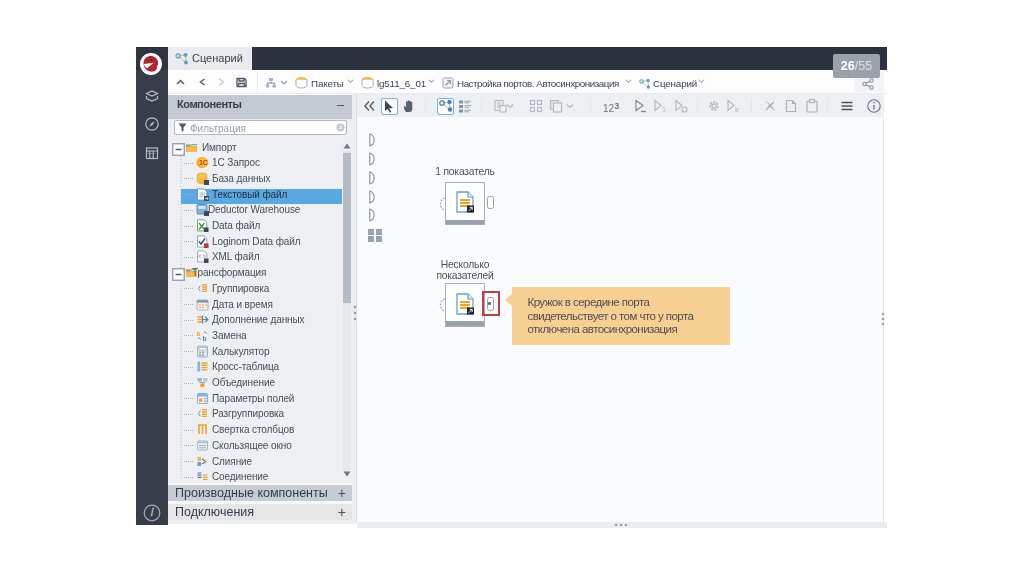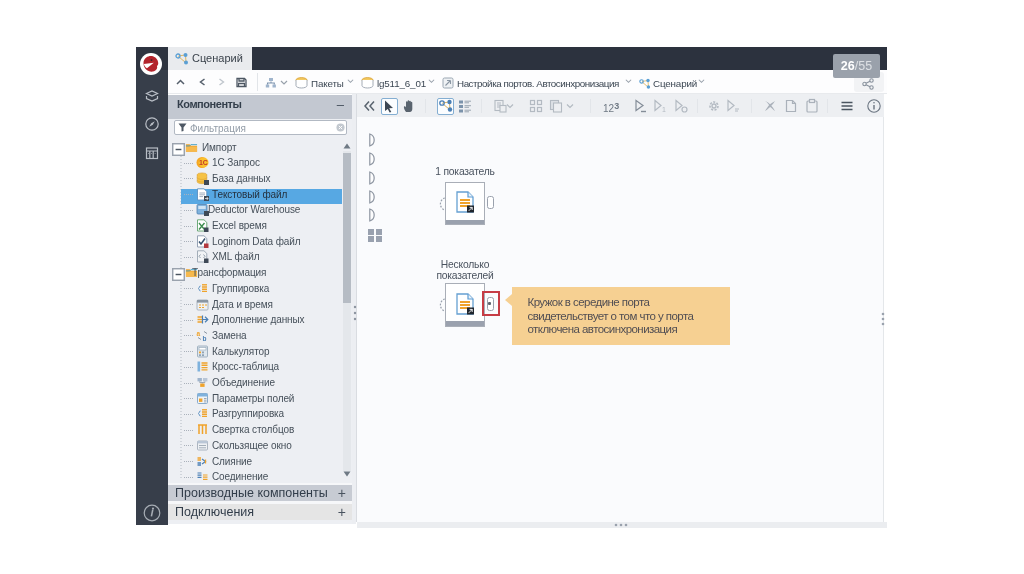--- a/index.html
+++ b/index.html
@@ -221,21 +221,21 @@
       </svg>
   <span class="tx" style="left:40px">Deductor Warehouse</span>
     </div>
 
  <div class="trow ch" style="left:0;top:79px">
   <svg class="ticon" style="left:28px;top:1px" width="13" height="13" viewBox="0 0 13 13">
         <path d="M1.5 0.8 L8 0.8 L10.8 3.5 L10.8 12 L1.5 12 Z" fill="#fff" stroke="#5da06b" stroke-width="0.9"></path>
         <path d="M3 4 L8.5 10.5 M8.5 4 L3 10.5" stroke="#3f8d50" stroke-width="1.4"></path>
         <rect x="8" y="8.5" width="4.5" height="4.5" fill="#3e4956"></rect>
       </svg>
-  <span class="tx" style="left:44px">Excel время</span>
+  <span class="tx" style="left:44px">Data файл</span>
     </div>
 
  <div class="trow ch" style="left:0;top:94.7px">
   <svg class="ticon" style="left:28px;top:1px" width="13" height="13" viewBox="0 0 13 13">
         <path d="M1.5 0.8 L8 0.8 L10.8 3.5 L10.8 12 L1.5 12 Z" fill="#fff" stroke="#8a99ad" stroke-width="0.9"></path>
         <path d="M3 6.5 L5 9 L9 3.5" stroke="#35506e" stroke-width="1.5" fill="none"></path>
         <rect x="8" y="8.5" width="4.5" height="4.5" fill="#b3393f"></rect>
       </svg>
   <span class="tx" style="left:44px">Loginom Data файл</span>
     </div>

